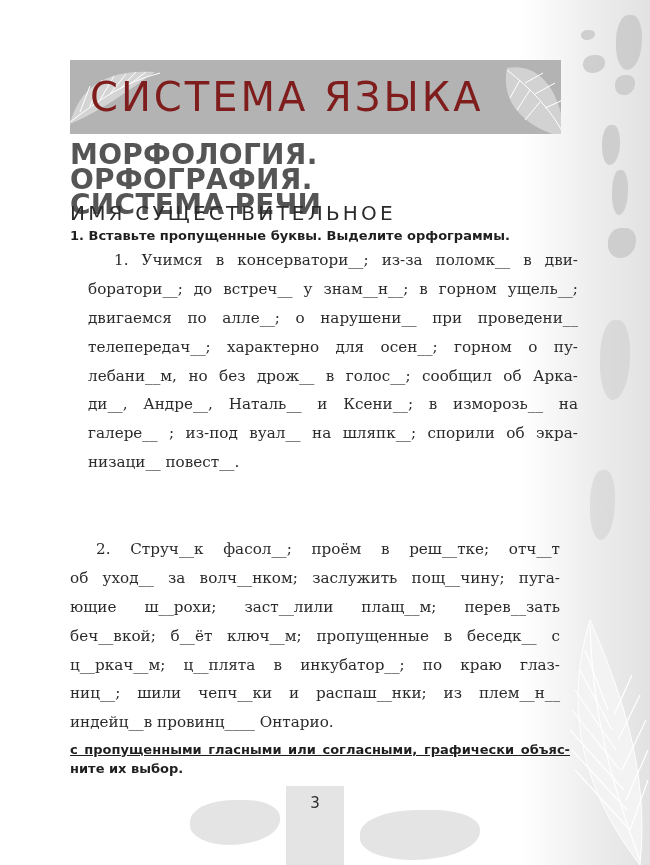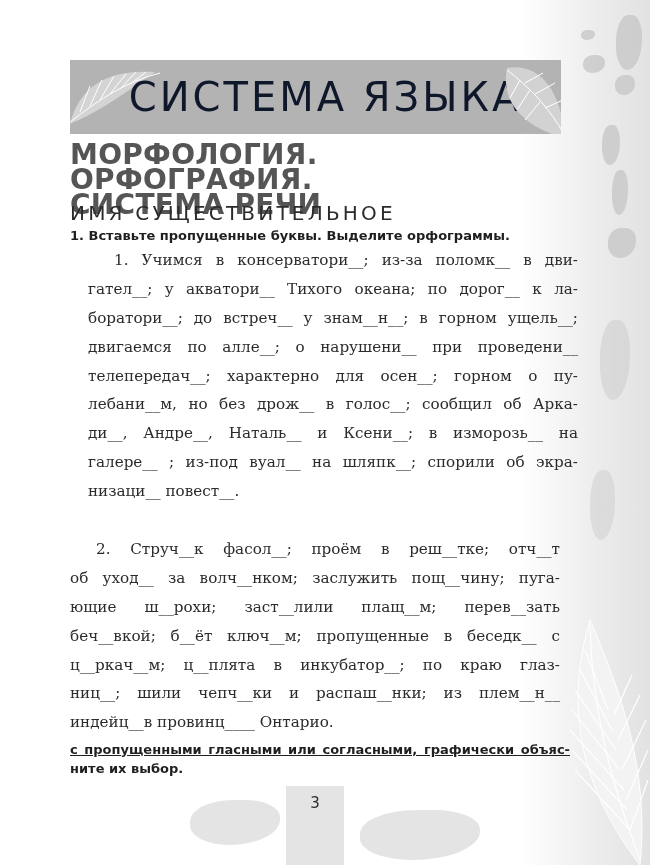--- a/index.html
+++ b/index.html
@@ -16,23 +16,23 @@
   }
   .blot { position:absolute; background:#c9c9c9; border-radius:50% 40% 60% 45%; z-index:0; opacity:.85; }
   .feather-deco { position:absolute; z-index:0; }
   .content { position:absolute; left:0; top:0; width:650px; height:865px; z-index:1; }
 
   .banner {
     position:absolute; left:70px; top:60px; width:491px; height:74px;
     background:#b3b3b3; overflow:hidden;
   }
   .banner-title {
-    position:absolute; left:0; right:0; top:14px; text-align:center;
+    position:absolute; left:0; right:0; top:14px; text-align:left;
     font-family:"DejaVu Sans", sans-serif; font-weight:normal;
-    font-size:40px; letter-spacing:3px; color:#0f172a;
+    font-size:40px; letter-spacing:3px; color:#7f1d1d;
     padding-left:20px;
   }
   .leaf-left { position:absolute; left:0; top:4px; }
   .leaf-right { position:absolute; right:-4px; top:-2px; }
 
   .section-title {
     position:absolute; left:70px; top:142px; width:480px;
     font-family:"DejaVu Sans", sans-serif; font-weight:bold;
     font-size:28px; line-height:25px; color:#555555; letter-spacing:0.3px;
   }
@@ -131,21 +131,20 @@
     <div>МОРФОЛОГИЯ. ОРФОГРАФИЯ.</div>
     <div>СИСТЕМА РЕЧИ</div>
   </div>
 
   <div class="subsection-title">ИМЯ СУЩЕСТВИТЕЛЬНОЕ</div>
 
   <div class="task-heading" style="top:226px;">1. Вставьте пропущенные буквы. Выделите орфограммы.</div>
 
   <div class="para" style="top:246px;margin-left:18px;">
     <span class="line indent">1. Учимся в консерватори__; из-за поломк__ в дви-</span>
-    <span class="line">гател__; у акватори__ Тихого океана; по дорог__ к ла-</span>
     <span class="line">боратори__; до встреч__ у знам__н__; в горном ущель__;</span>
     <span class="line">двигаемся по алле__; о нарушени__ при проведени__</span>
     <span class="line">телепередач__; характерно для осен__; горном о пу-</span>
     <span class="line">лебани__м, но без дрож__ в голос__; сообщил об Арка-</span>
     <span class="line">ди__, Андре__, Наталь__ и Ксени__; в изморозь__ на</span>
     <span class="line">галере__ ; из-под вуал__ на шляпк__; спорили об экра-</span>
     <span class="line last">низаци__ повест__.</span>
   </div>
 
   <div class="para" style="top:535px;">

